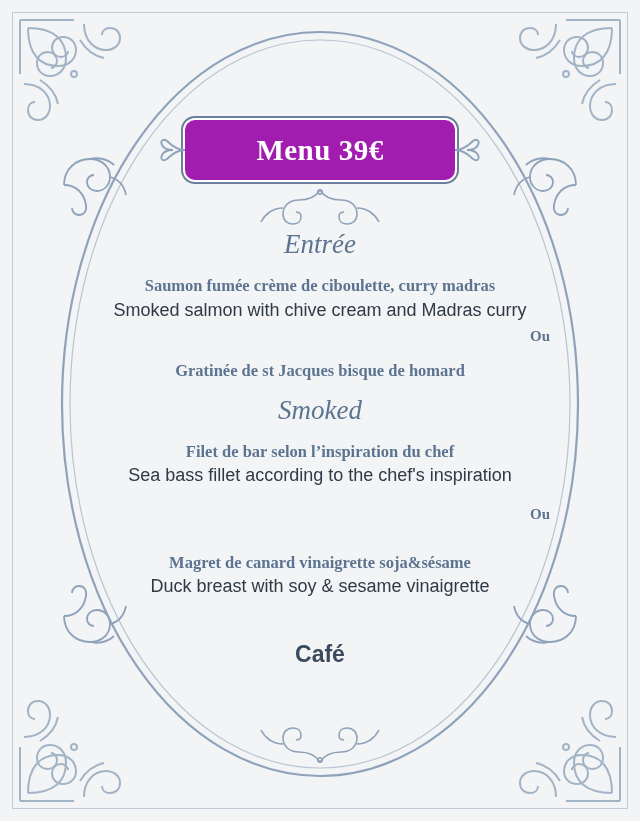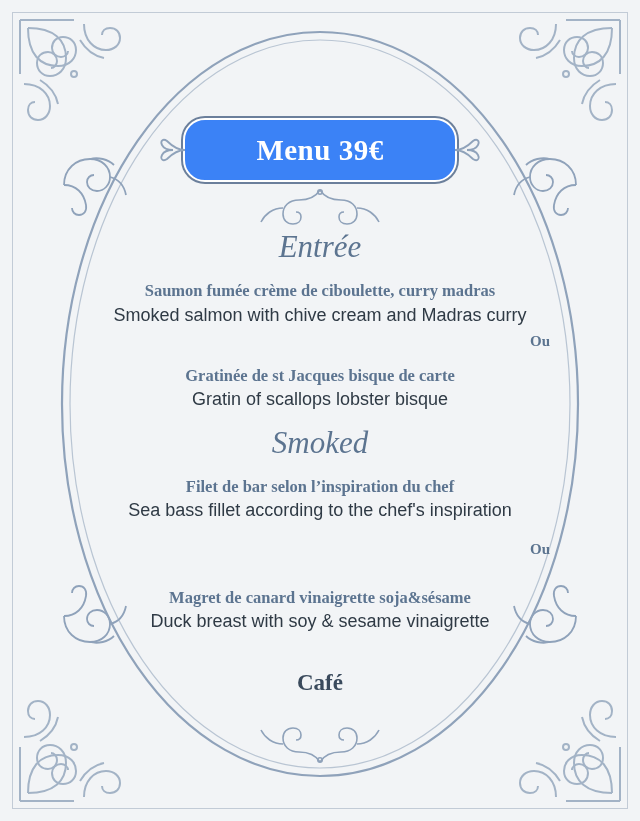--- a/index.html
+++ b/index.html
@@ -69,24 +69,24 @@
   .fl-bottom-center { left: 50%; bottom: 55px; transform: translateX(-50%) scaleY(-1); }
 
   
   .plaque {
     position: absolute;
     left: 50%;
     top: 118px;
     transform: translateX(-50%);
     width: 270px;
     height: 60px;
-    background: #3b82f6;
+    background: #a21caf;
     border: 2px solid #ffffff;
     box-shadow: 0 0 0 2px #6b7f9b;
-    border-radius: 22px;
+    border-radius: 12px;
     display: flex;
     align-items: center;
     justify-content: center;
   }
   .plaque-title {
     font-family: "Liberation Serif", serif;
     font-weight: bold;
     font-size: 29px;
     color: #ffffff;
     letter-spacing: 0.5px;
@@ -107,21 +107,21 @@
   .content {
     position: absolute;
     left: 90px;
     right: 90px;
     top: 228px;
     text-align: center;
   }
   .section-title {
     font-family: "Liberation Serif", serif;
     font-style: italic;
-    font-size: 31px;
+    font-size: 27px;
     color: #5b7characters;
     color: #5c7490;
     margin: 0 0 6px 0;
     line-height: 1.2;
   }
   .dish-fr {
     font-family: "Liberation Serif", serif;
     font-weight: bold;
     font-size: 16.5px;
     color: #5c7490;
@@ -140,25 +140,25 @@
     font-family: "Liberation Serif", serif;
     font-weight: bold;
     font-size: 15px;
     color: #5c7490;
     margin: 6px 0 4px 0;
     text-align: right;
   }
   .spacer-sm { height: 10px; }
   .spacer-md { height: 22px; }
   .cafe {
-    font-family: Liberation Serif, serif;
+    font-family: Liberation Sans, sans-serif;
     font-weight: bold;
     font-size: 23px;
     color: #3a4a5c;
-    margin-top: 12px;
+    margin-top: 18px;
   }
 </style>
 </head>
 <body>
 
 <div id="menu-page">
 
   <div class="outer-rule"></div>
 
   <div class="corner tl">
@@ -282,22 +282,21 @@
     </div>
   </div>
 
   <div class="content">
 
     <div>
       <div class="section-title">Entrée</div>
       <div class="dish-fr">Saumon fumée crème de ciboulette, curry madras</div>
       <div class="dish-en">Smoked salmon with chive cream and Madras curry</div>
       <div class="ou">Ou</div>
-      <div class="dish-fr">Gratinée de st Jacques bisque de carte</div>
-      <div class="dish-en">Gratin of scallops lobster bisque</div>
+      <div class="dish-fr">Gratinée de st Jacques bisque de homard</div>
     </div>
 
     <div class="spacer-sm"></div>
 
     <div>
       <div class="section-title">Smoked</div>
       <div class="dish-fr">Filet de bar selon l’inspiration du chef</div>
       <div class="dish-en">Sea bass fillet according to the chef's inspiration</div>
       <div class="spacer-sm"></div>
       <div class="ou">Ou</div>

